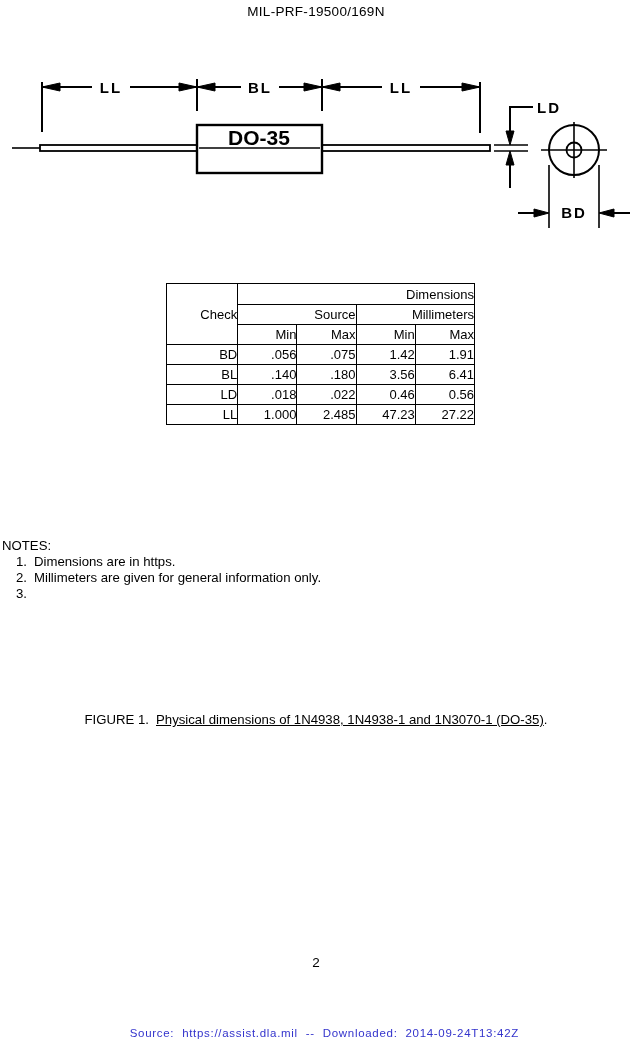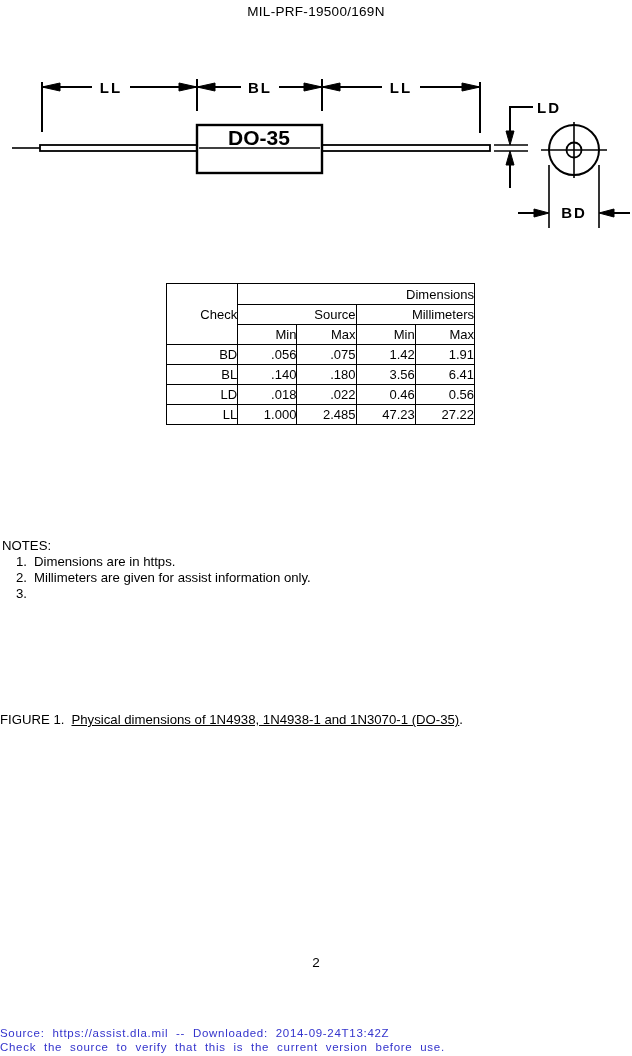--- a/index.html
+++ b/index.html
@@ -56,37 +56,37 @@
     font-size:13.2px;
     line-height:16px;
     margin-top:17px;
   }
   .note-line{padding-left:14px;display:flex;}
   .note-num{width:18px;flex:none;}
 
   
   .figure-caption{
     top:712px;left:0;width:632px;
-    text-align:left;
+    text-align:center;
     font-size:13.2px;
   }
   .figure-caption .prefix{margin-right:7px;}
   .underline{text-decoration:underline;}
 
   
   .page-number{
     top:955px;left:0;width:632px;
     text-align:center;
     font-size:13.5px;
   }
 
   
   .doc-footer{
     top:1027px;left:0;width:519px;
-    text-align:left;
+    text-align:right;
     font-size:11.5px;
     line-height:13.5px;
     color:#3333cc;
     word-spacing:4px;
     letter-spacing:0.7px;
   }
 </style>
 </head>
 <body>
 
@@ -210,29 +210,28 @@
 </div>
 
 <div class="abs notes">
   <div>NOTES:</div>
   <div class="note-line">
     <span class="note-num">1.</span>
     <span>Dimensions are in https.</span>
   </div>
   <div class="note-line">
     <span class="note-num">2.</span>
-    <span>Millimeters are given for assist information only.</span>
+    <span>Millimeters are given for general information only.</span>
   </div>
   <div class="note-line">
     <span class="note-num">3.</span>
   </div>
 </div>
 
 <div class="abs figure-caption">
   <span class="prefix">FIGURE 1.</span><span class="underline">Physical dimensions of 1N4938, 1N4938-1 and 1N3070-1 (DO-35)</span><span>.</span>
 </div>
 
 <div class="abs page-number">2</div>
 
 <div class="abs doc-footer">
   <div>Source: https://assist.dla.mil -- Downloaded: 2014-09-24T13:42Z</div>
-  <div>Check the source to verify that this is the current version before use.</div>
 </div>
 
 </body></html>

